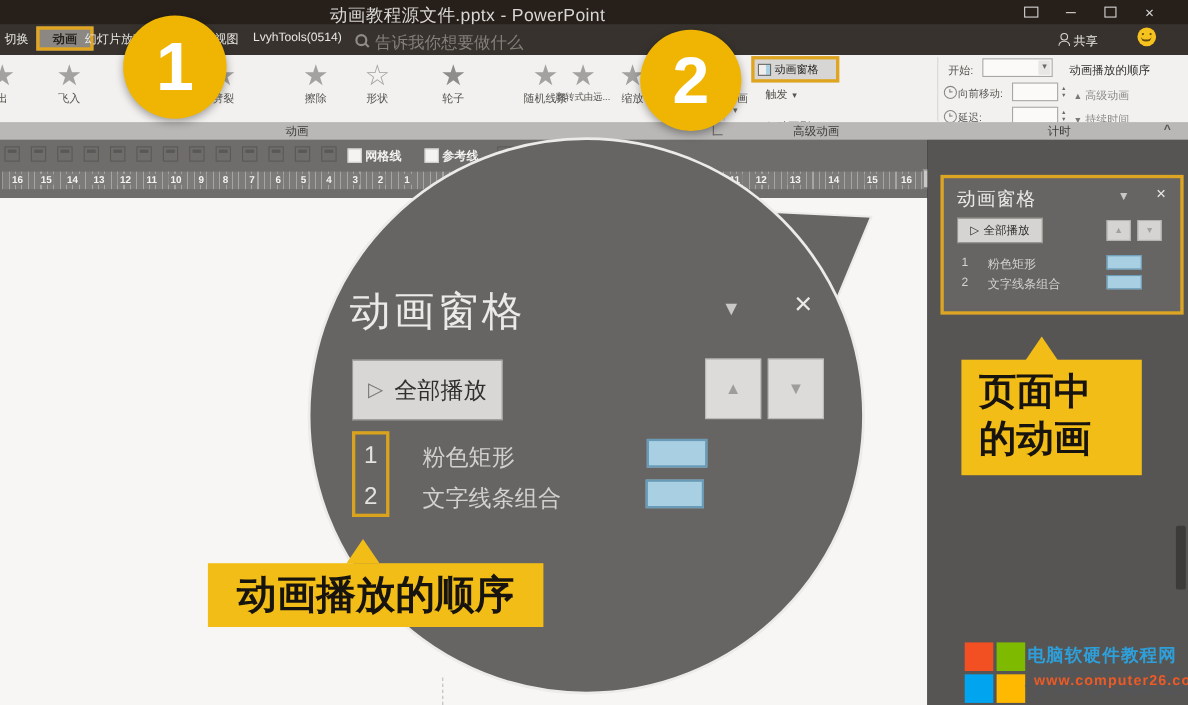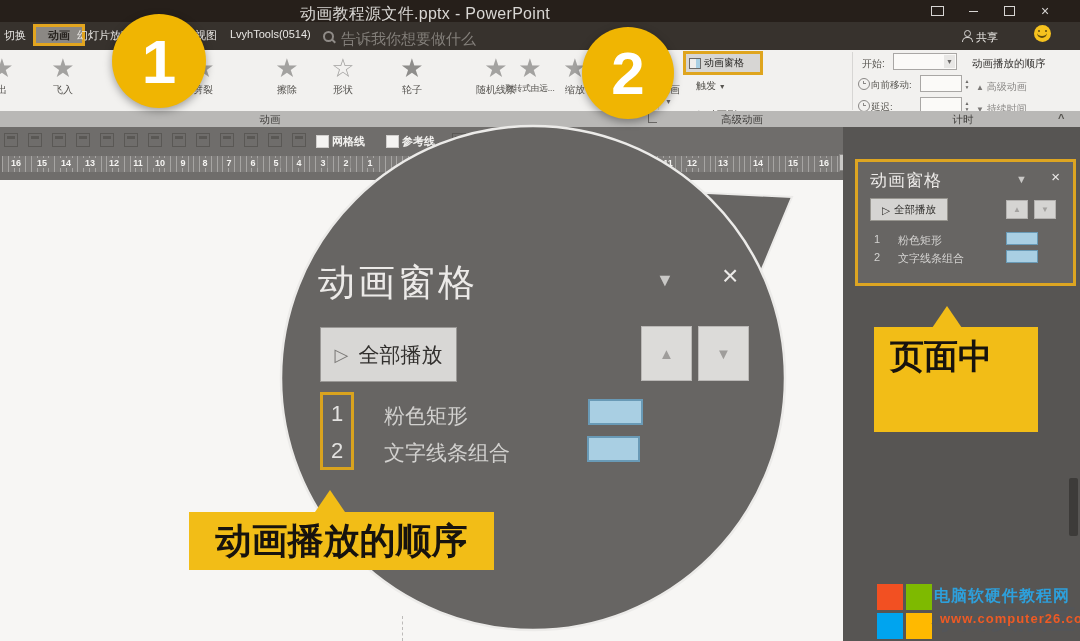--- a/index.html
+++ b/index.html
@@ -315,20 +315,21 @@
     <div class="bar" style="left:148px;top:70px;"></div>
 
     <div class="rownum" style="left:16px;top:89px;">2</div>
     <div class="rowlb" style="left:40px;top:89px;">文字线条组合</div>
     <div class="bar" style="left:148px;top:88px;"></div>
   </div>
 
   <div class="notetri z2" style="left:932px;top:306px;"></div>
   <div class="note z2" style="left:874px;top:327px;width:164px;height:105px;padding:8px 0 0 16px;box-sizing:border-box;font-size:34px;line-height:43px;">
     <div>页面中</div>
+    <div>的动画</div>
   </div>
 
   <svg class="abs z3" style="left:0;top:0;" width="1080" height="641">
     <polygon points="687,192 792,197 757,281" fill="#676563" stroke="#ecebe9" stroke-width="2"></polygon>
     <circle cx="533" cy="378" r="252" fill="#676563" stroke="#ecebe9" stroke-width="2.5"></circle>
   </svg>
 
   <div class="magtitle z3">动画窗格</div>
   <div class="magchev z3">▼</div>
   <div class="magclose z3">×</div>

